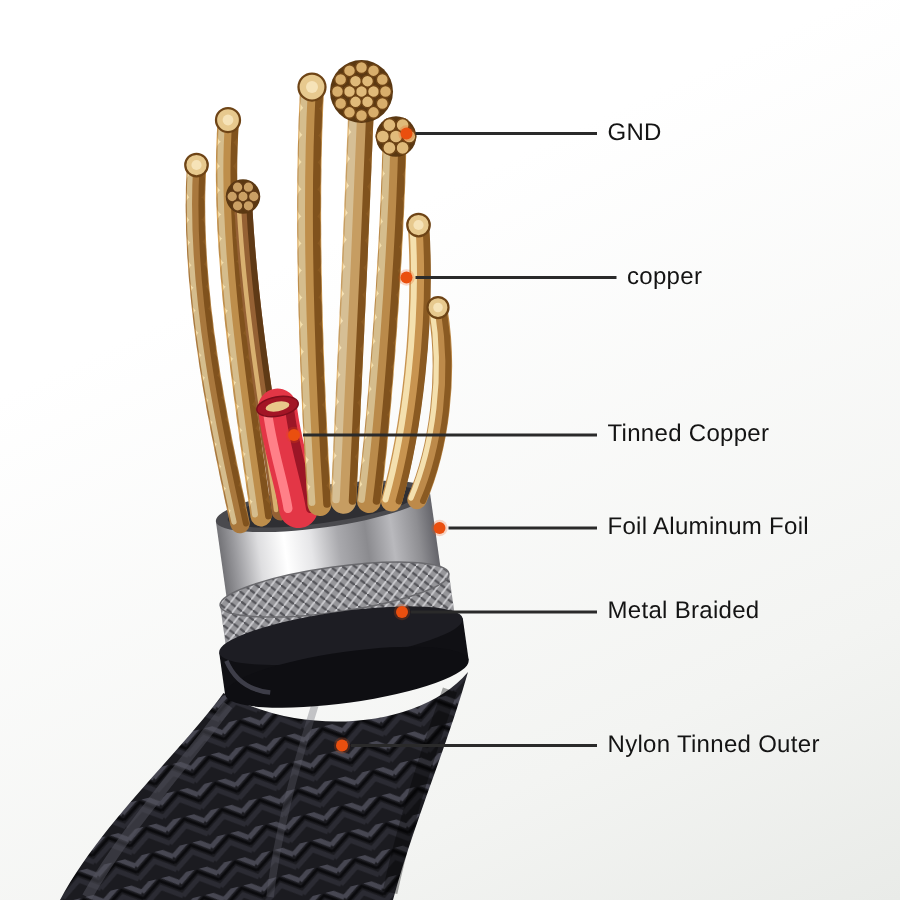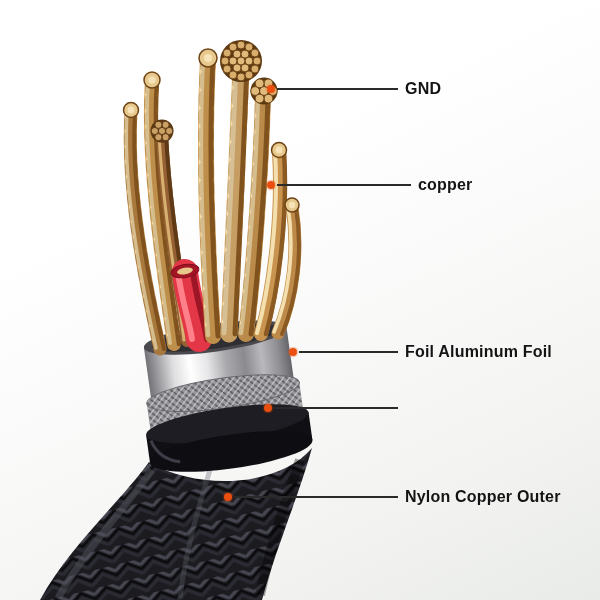--- a/index.html
+++ b/index.html
@@ -1,18 +1,18 @@
 <!DOCTYPE html>
 <html style="--accent-dot: #ea4f0f; --leader-line: #2a2a2a; --copper-light: #f2d9a6; --copper-dark: #b97c2e; --red-wire: #e33646; --foil-light: #ffffff; --foil-dark: #737377; --braid-dark: #1b1b20; --background: #ffffff;"><head>
 <meta charset="utf-8">
 <style>
   html,body{margin:0;padding:0;}
   body{width:600px;height:600px;overflow:hidden;font-family:"Liberation Sans",sans-serif;}
   .stage{position:relative;width:600px;height:600px;
-         background:linear-gradient(155deg,#ffffff 30%,#f3f4f2 78%,#e9ebe8 100%);font-weight:bold;}
+         background:linear-gradient(155deg,#ffffff 30%,#f3f4f2 78%,#e9ebe8 100%);}
   .cable-svg{position:absolute;left:0;top:0;z-index:1;}
   .label-row{position:absolute;display:flex;align-items:center;height:20px;
              font-size:16px;color:#141414;z-index:5;}
   .dot{width:8px;height:8px;border-radius:50%;flex:none;
        background:var(--accent-dot,#ea4f0f);
        box-shadow:0 0 0 1.5px rgba(234,79,15,.22);}
   .line{height:1.5px;flex:none;margin-left:2px;background:var(--leader-line,#2a2a2a);}
   .text{margin-left:7px;white-space:nowrap;letter-spacing:.2px;}
 </style>
 </head>
@@ -208,28 +208,34 @@
   <div class="label-row" style="left:267px;top:79px">
     <span class="dot"></span>
     <span class="line" style="width:121px"></span>
     <span class="text">GND</span>
   </div>
   <div class="label-row" style="left:267px;top:175px">
     <span class="dot"></span>
     <span class="line" style="width:134px"></span>
     <span class="text">copper</span>
   </div>
+  <div class="label-row" style="left:192px;top:280px">
+    <span class="dot"></span>
+    <span class="line" style="width:196px"></span>
+    <span class="text">Tinned Copper</span>
+  </div>
   <div class="label-row" style="left:289px;top:342px">
     <span class="dot"></span>
     <span class="line" style="width:99px"></span>
     <span class="text">Foil Aluminum Foil</span>
   </div>
   <div class="label-row" style="left:264px;top:398px">
     <span class="dot"></span>
     <span class="line" style="width:124px"></span>
+    <span class="text">Metal Braided</span>
   </div>
   <div class="label-row" style="left:224px;top:487px">
     <span class="dot"></span>
     <span class="line" style="width:164px"></span>
-    <span class="text">Nylon Copper Outer</span>
+    <span class="text">Nylon Tinned Outer</span>
   </div>
 
 </div>
 
 </body></html>

